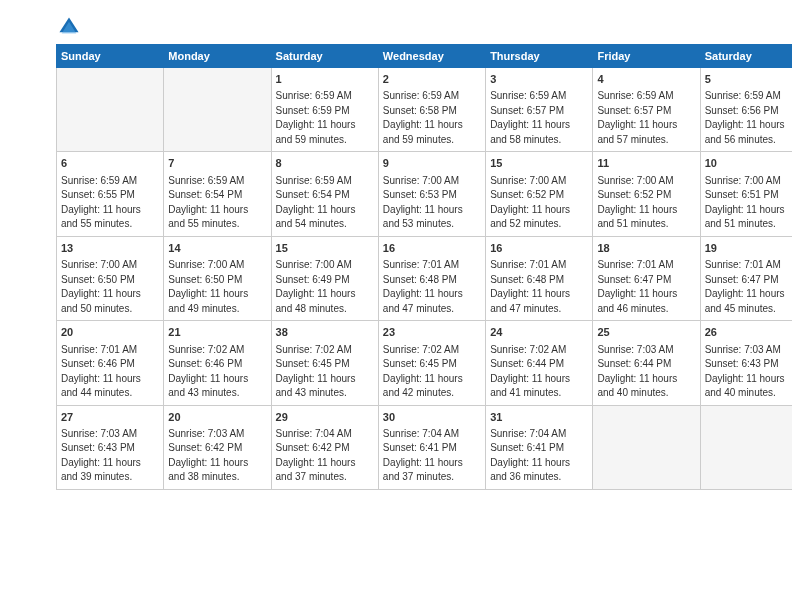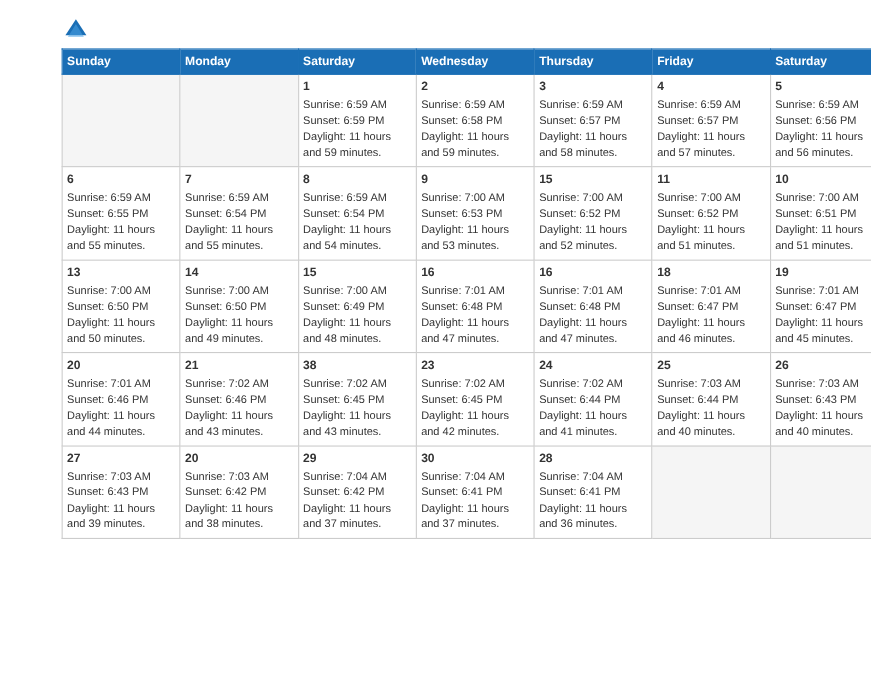--- a/index.html
+++ b/index.html
@@ -155,19 +155,19 @@
           <td><span class="day-num">23</span><span class="day-info">Sunrise: 7:02 AM<br>Sunset: 6:45 PM<br>Daylight: 11 hours and 42 minutes.</span></td>
           <td><span class="day-num">24</span><span class="day-info">Sunrise: 7:02 AM<br>Sunset: 6:44 PM<br>Daylight: 11 hours and 41 minutes.</span></td>
           <td><span class="day-num">25</span><span class="day-info">Sunrise: 7:03 AM<br>Sunset: 6:44 PM<br>Daylight: 11 hours and 40 minutes.</span></td>
           <td><span class="day-num">26</span><span class="day-info">Sunrise: 7:03 AM<br>Sunset: 6:43 PM<br>Daylight: 11 hours and 40 minutes.</span></td>
         </tr>
         <tr>
           <td><span class="day-num">27</span><span class="day-info">Sunrise: 7:03 AM<br>Sunset: 6:43 PM<br>Daylight: 11 hours and 39 minutes.</span></td>
           <td><span class="day-num">20</span><span class="day-info">Sunrise: 7:03 AM<br>Sunset: 6:42 PM<br>Daylight: 11 hours and 38 minutes.</span></td>
           <td><span class="day-num">29</span><span class="day-info">Sunrise: 7:04 AM<br>Sunset: 6:42 PM<br>Daylight: 11 hours and 37 minutes.</span></td>
           <td><span class="day-num">30</span><span class="day-info">Sunrise: 7:04 AM<br>Sunset: 6:41 PM<br>Daylight: 11 hours and 37 minutes.</span></td>
-          <td><span class="day-num">28</span><span class="day-info">Sunrise: 7:04 AM<br>Sunset: 6:41 PM<br>Daylight: 11 hours and 36 minutes.</span></td>
+          <td><span class="day-num">31</span><span class="day-info">Sunrise: 7:04 AM<br>Sunset: 6:41 PM<br>Daylight: 11 hours and 36 minutes.</span></td>
           <td class="empty"></td>
           <td class="empty"></td>
         </tr>
       </tbody>
   </table>
 </div>
 
 </body></html>

